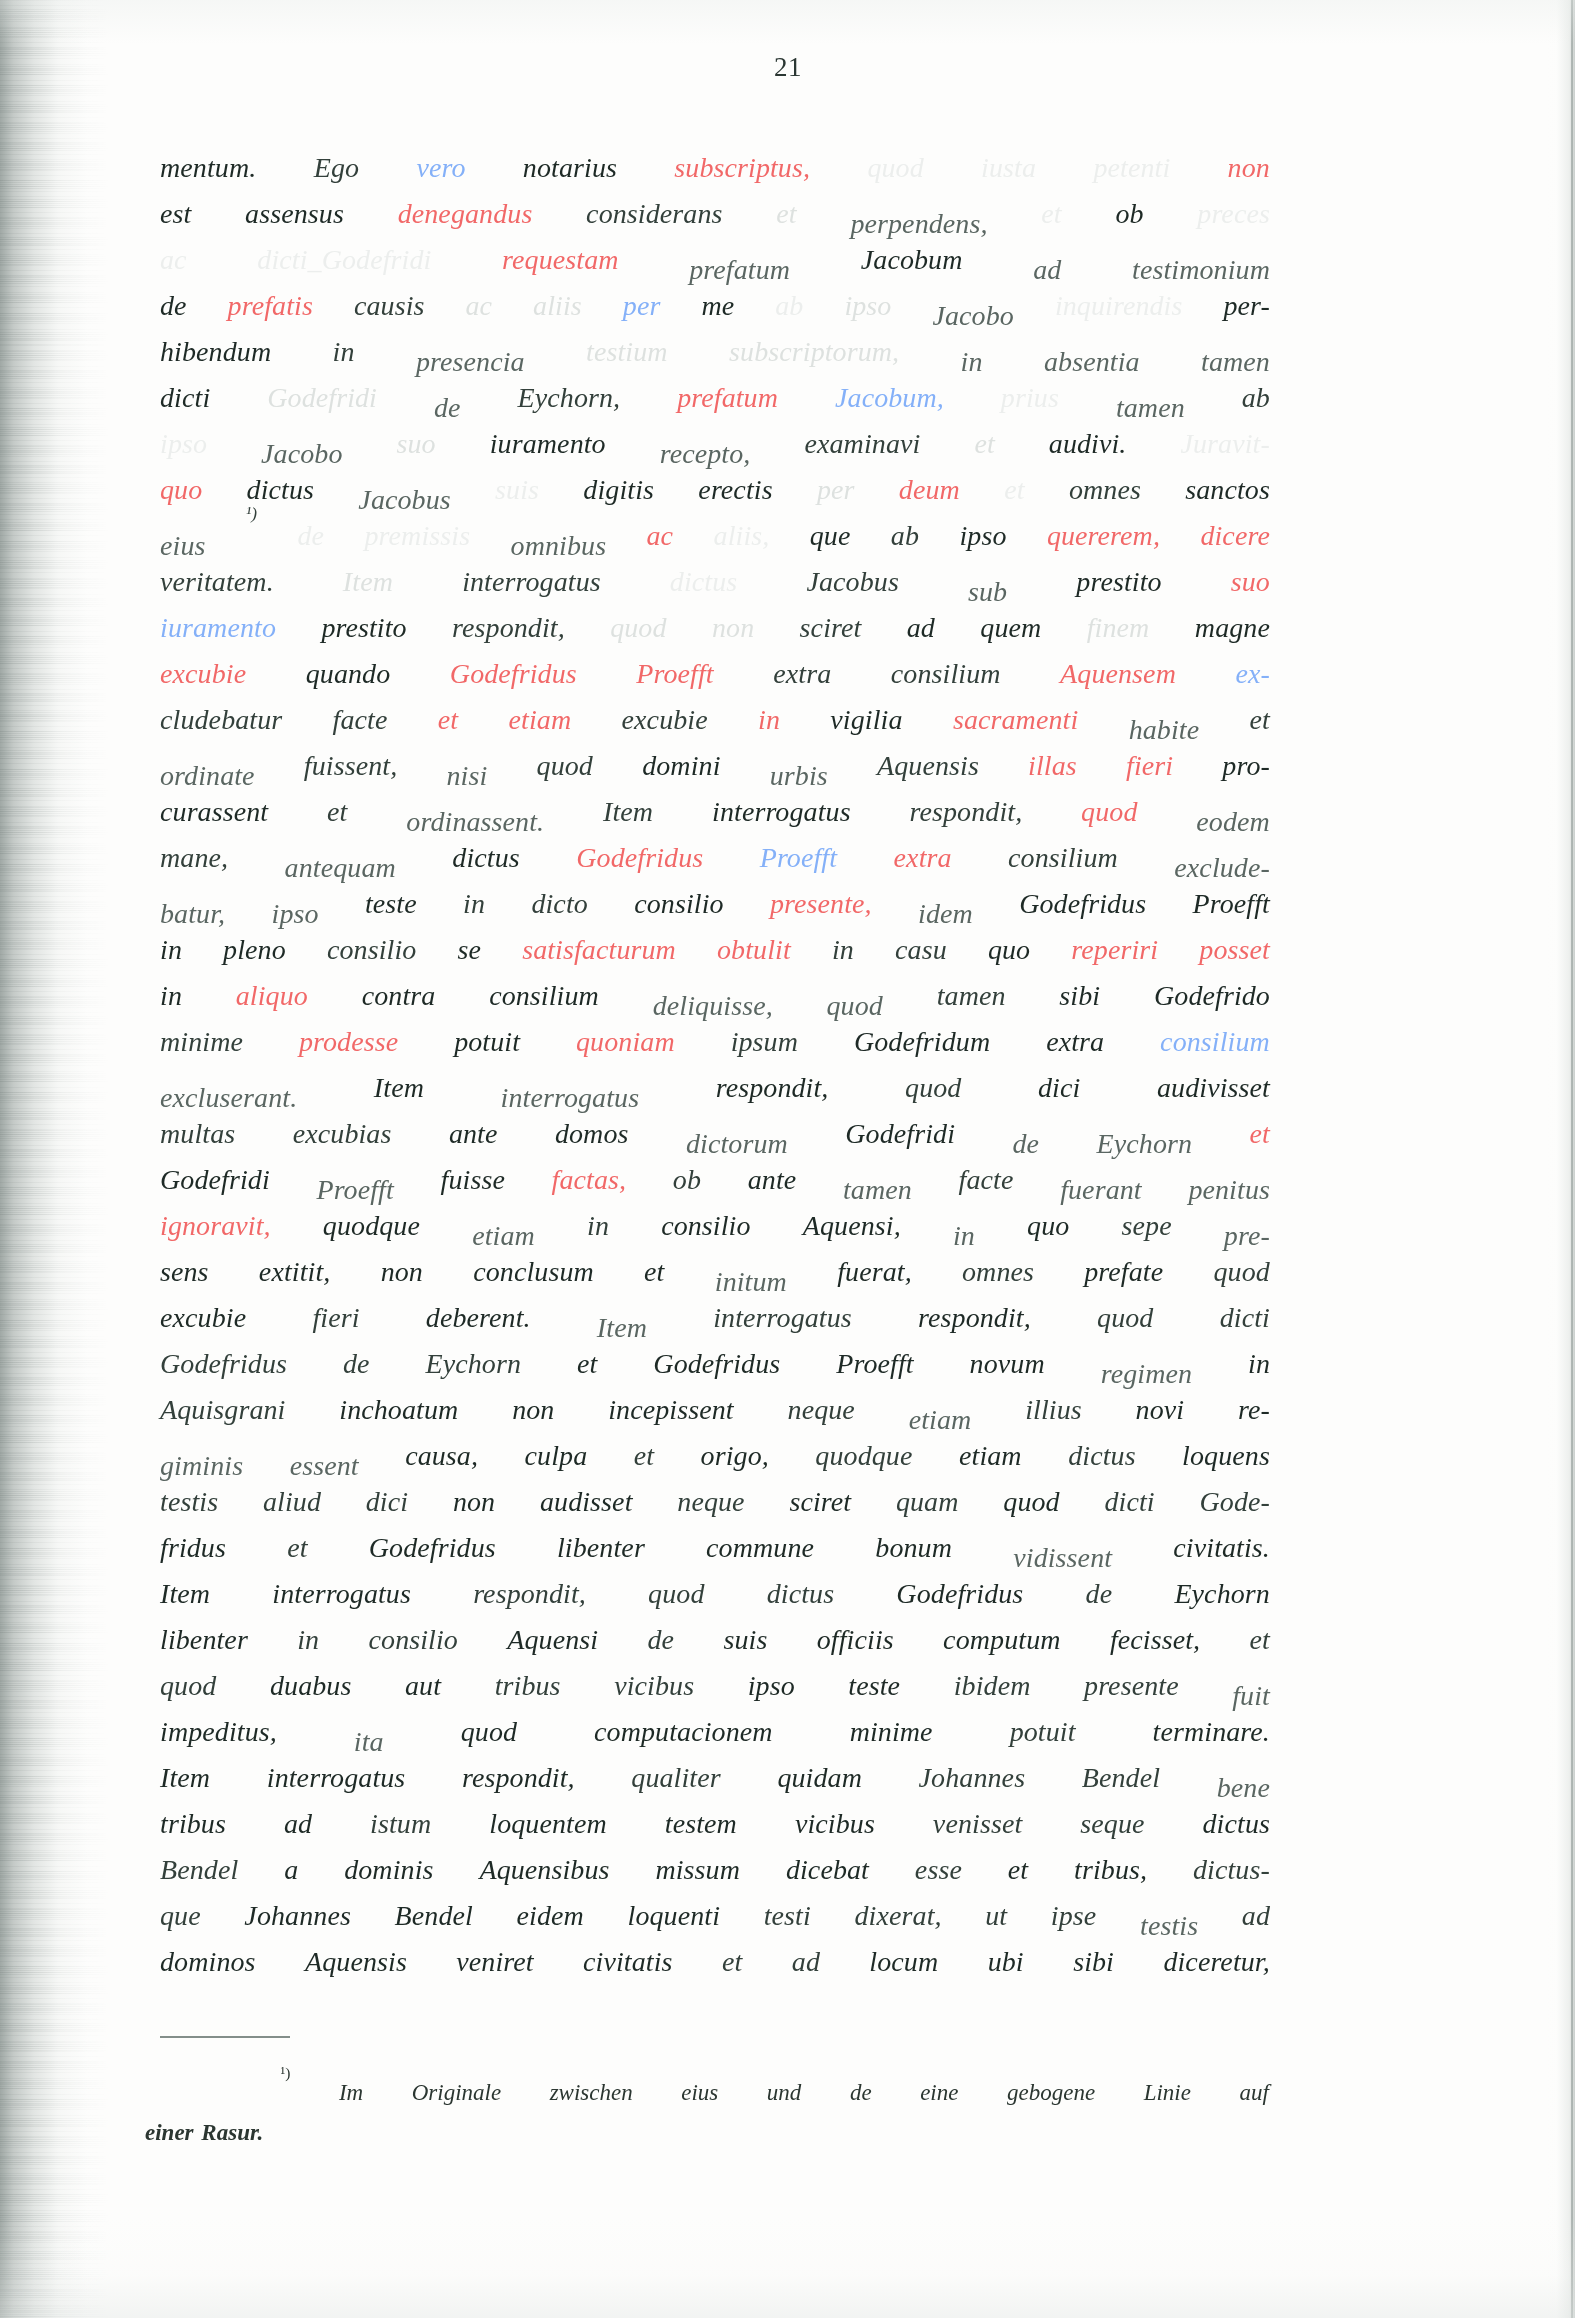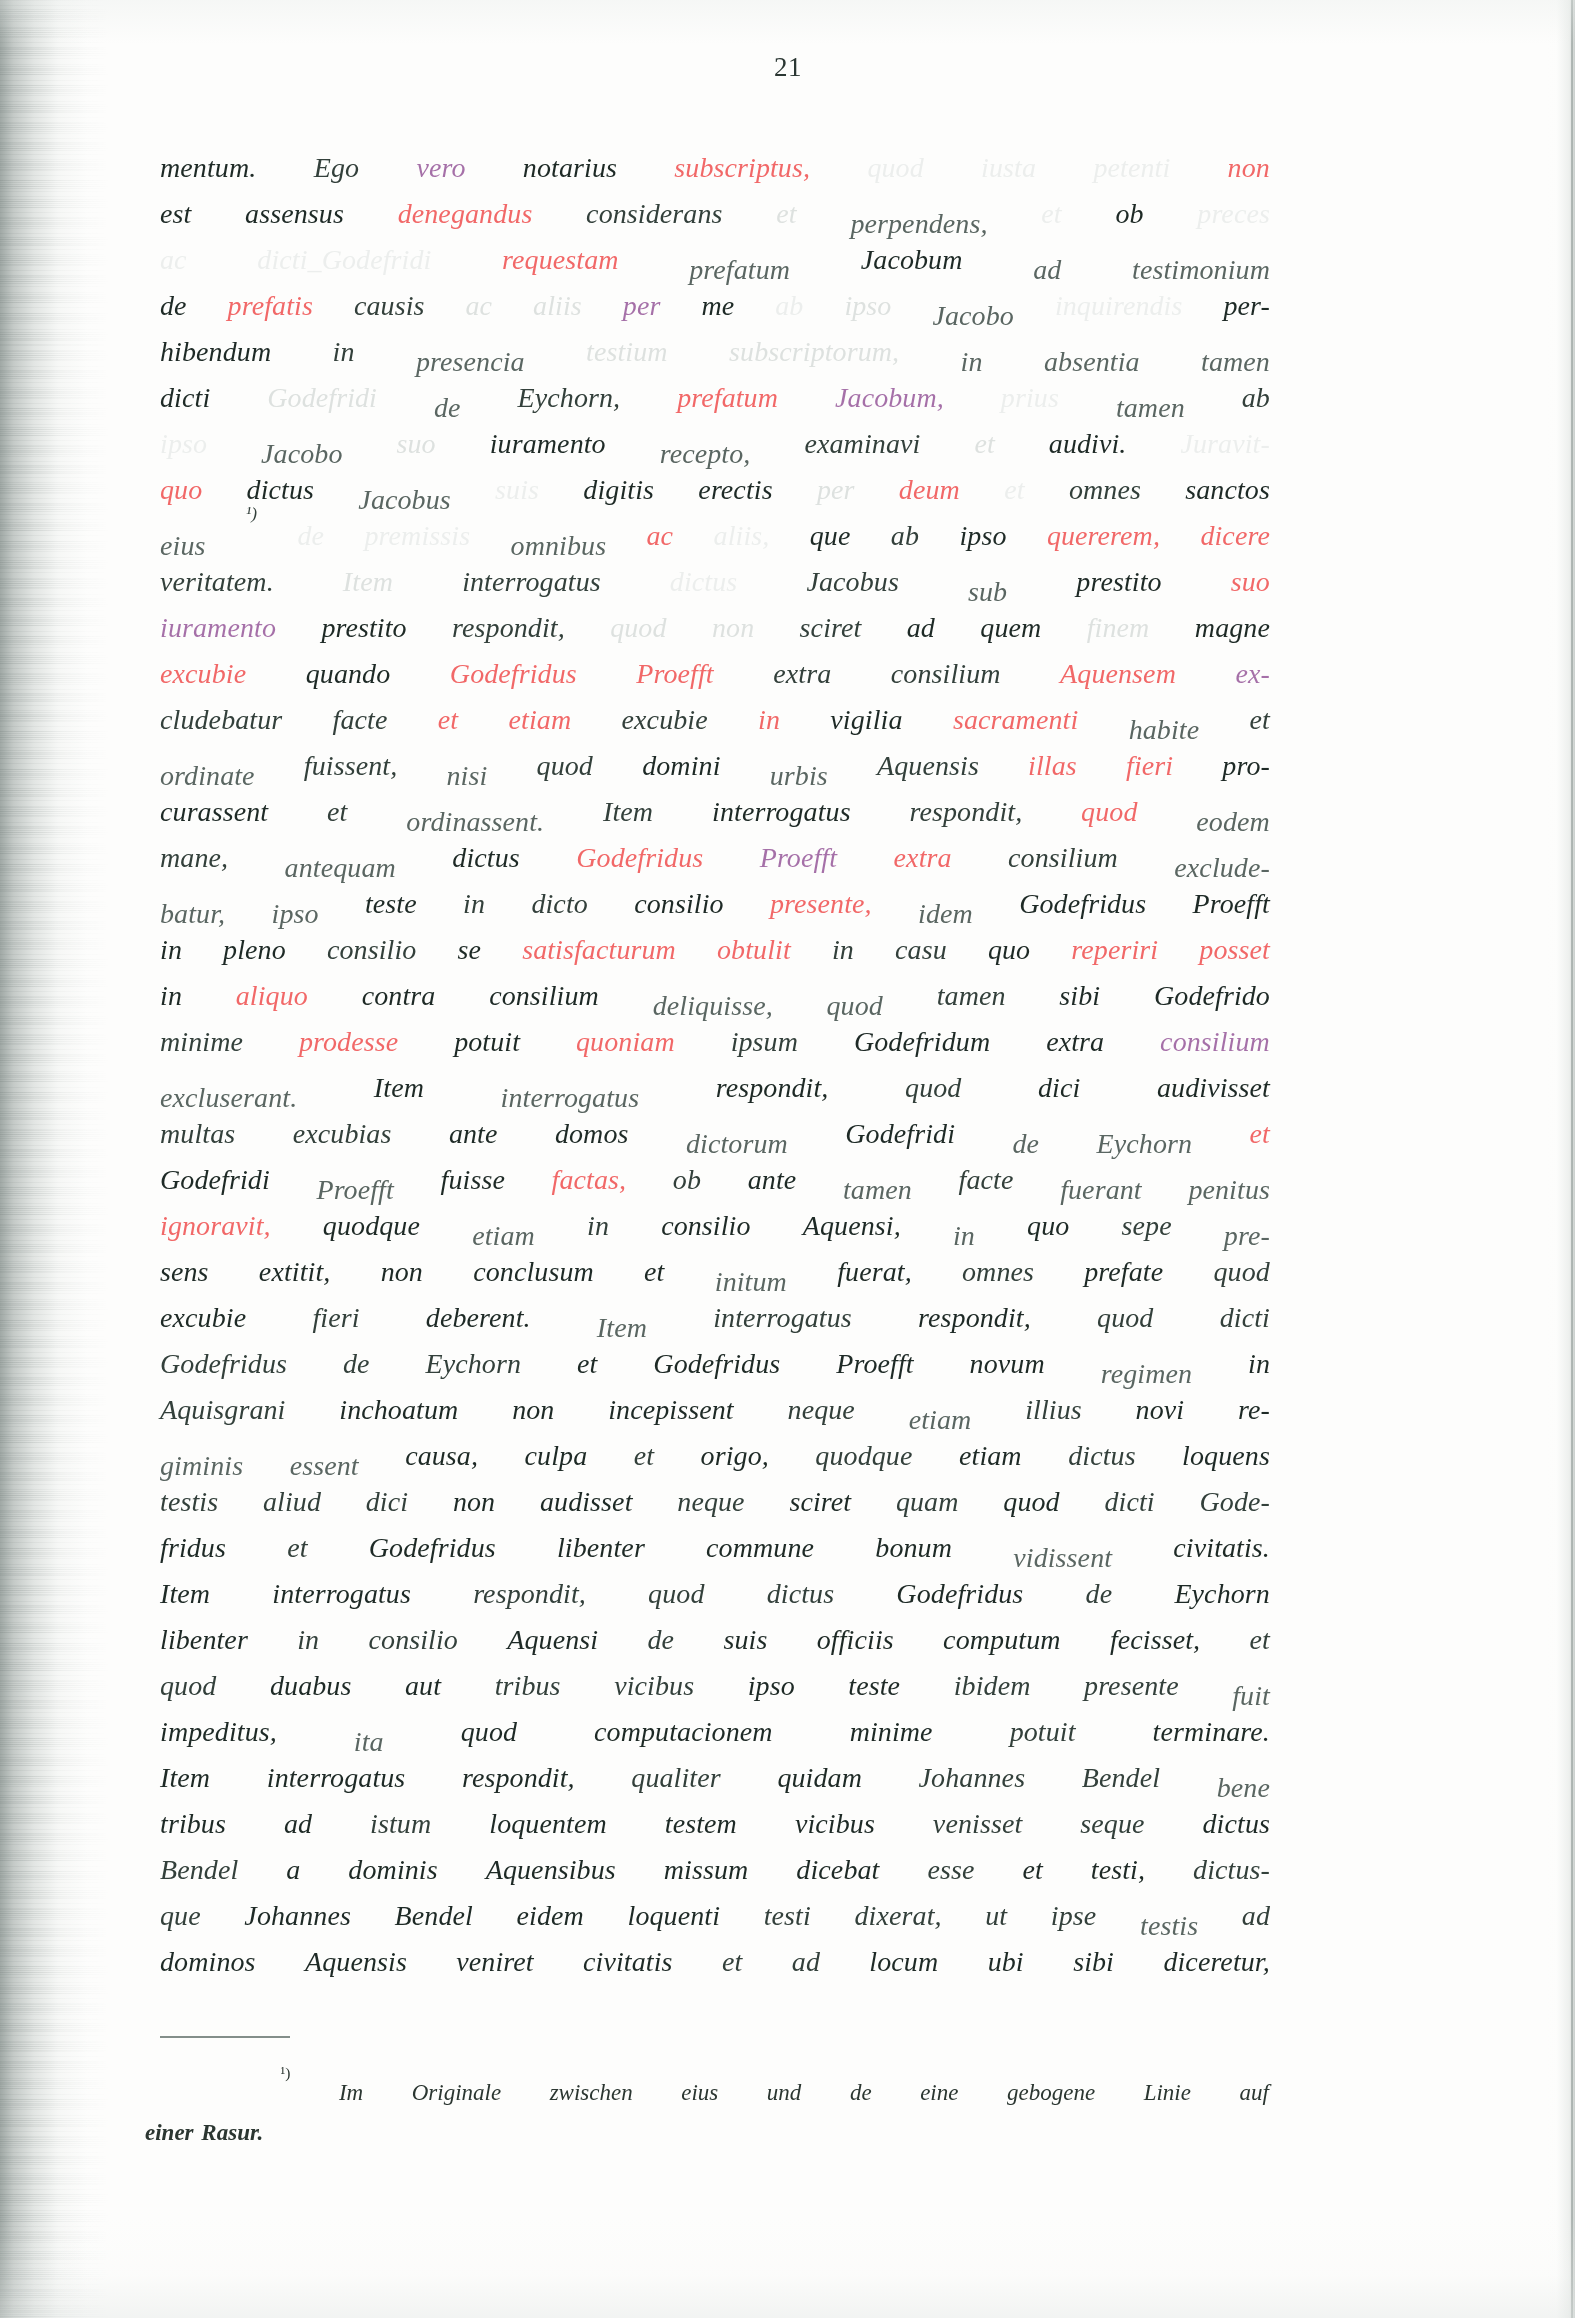--- a/index.html
+++ b/index.html
@@ -131,21 +131,21 @@
     justify-content: space-between;
   }
 
   .w { display: inline-block; }
 
   
   .ink-1 { color: #1e2a26; }
   .ink-2 { color: #33403b; }
   .ink-3 { color: #4d5a55; opacity: .92; margin-top: 10px; }
   .ink-4 { color: #ef4444; opacity: .80; }
-  .ink-5 { color: #701a75; opacity: .62; }
+  .ink-5 { color: #3b82f6; opacity: .62; }
   .ink-6 { color: #bcc4c1; opacity: .48; }
   .ink-7 { color: #d3d9d7; opacity: .40; }
 
   .fnmark {
     font-size: 17.4px;
     vertical-align: super;
     line-height: 0;
   }
 
   
@@ -220,21 +220,21 @@
         <div class="line just"><span class="w ink-2">Aquisgrani</span><span class="w ink-1">inchoatum</span><span class="w ink-1">non</span><span class="w ink-1">incepissent</span><span class="w ink-2">neque</span><span class="w ink-3">etiam</span><span class="w ink-2">illius</span><span class="w ink-1">novi</span><span class="w ink-1">re-</span></div>
         <div class="line just"><span class="w ink-3">giminis</span><span class="w ink-3">essent</span><span class="w ink-1">causa,</span><span class="w ink-1">culpa</span><span class="w ink-2">et</span><span class="w ink-1">origo,</span><span class="w ink-2">quodque</span><span class="w ink-1">etiam</span><span class="w ink-2">dictus</span><span class="w ink-1">loquens</span></div>
         <div class="line just"><span class="w ink-2">testis</span><span class="w ink-2">aliud</span><span class="w ink-2">dici</span><span class="w ink-1">non</span><span class="w ink-1">audisset</span><span class="w ink-2">neque</span><span class="w ink-1">sciret</span><span class="w ink-2">quam</span><span class="w ink-1">quod</span><span class="w ink-2">dicti</span><span class="w ink-2">Gode-</span></div>
         <div class="line just"><span class="w ink-1">fridus</span><span class="w ink-2">et</span><span class="w ink-1">Godefridus</span><span class="w ink-1">libenter</span><span class="w ink-1">commune</span><span class="w ink-1">bonum</span><span class="w ink-3">vidissent</span><span class="w ink-1">civitatis.</span></div>
         <div class="line just"><span class="w ink-1">Item</span><span class="w ink-1">interrogatus</span><span class="w ink-2">respondit,</span><span class="w ink-2">quod</span><span class="w ink-2">dictus</span><span class="w ink-1">Godefridus</span><span class="w ink-2">de</span><span class="w ink-1">Eychorn</span></div>
         <div class="line just"><span class="w ink-1">libenter</span><span class="w ink-2">in</span><span class="w ink-2">consilio</span><span class="w ink-1">Aquensi</span><span class="w ink-2">de</span><span class="w ink-1">suis</span><span class="w ink-1">officiis</span><span class="w ink-1">computum</span><span class="w ink-1">fecisset,</span><span class="w ink-2">et</span></div>
         <div class="line just"><span class="w ink-2">quod</span><span class="w ink-1">duabus</span><span class="w ink-1">aut</span><span class="w ink-2">tribus</span><span class="w ink-2">vicibus</span><span class="w ink-1">ipso</span><span class="w ink-1">teste</span><span class="w ink-2">ibidem</span><span class="w ink-2">presente</span><span class="w ink-3">fuit</span></div>
         <div class="line just"><span class="w ink-1">impeditus,</span><span class="w ink-3">ita</span><span class="w ink-1">quod</span><span class="w ink-1">computacionem</span><span class="w ink-1">minime</span><span class="w ink-2">potuit</span><span class="w ink-1">terminare.</span></div>
         <div class="line just"><span class="w ink-1">Item</span><span class="w ink-1">interrogatus</span><span class="w ink-1">respondit,</span><span class="w ink-2">qualiter</span><span class="w ink-1">quidam</span><span class="w ink-2">Johannes</span><span class="w ink-2">Bendel</span><span class="w ink-3">bene</span></div>
         <div class="line just"><span class="w ink-1">tribus</span><span class="w ink-1">ad</span><span class="w ink-2">istum</span><span class="w ink-1">loquentem</span><span class="w ink-1">testem</span><span class="w ink-1">vicibus</span><span class="w ink-2">venisset</span><span class="w ink-2">seque</span><span class="w ink-1">dictus</span></div>
-        <div class="line just"><span class="w ink-2">Bendel</span><span class="w ink-1">a</span><span class="w ink-1">dominis</span><span class="w ink-1">Aquensibus</span><span class="w ink-1">missum</span><span class="w ink-1">dicebat</span><span class="w ink-2">esse</span><span class="w ink-1">et</span><span class="w ink-1">testi,</span><span class="w ink-2">dictus-</span></div>
+        <div class="line just"><span class="w ink-2">Bendel</span><span class="w ink-1">a</span><span class="w ink-1">dominis</span><span class="w ink-1">Aquensibus</span><span class="w ink-1">missum</span><span class="w ink-1">dicebat</span><span class="w ink-2">esse</span><span class="w ink-1">et</span><span class="w ink-1">tribus,</span><span class="w ink-2">dictus-</span></div>
         <div class="line just"><span class="w ink-2">que</span><span class="w ink-1">Johannes</span><span class="w ink-1">Bendel</span><span class="w ink-1">eidem</span><span class="w ink-1">loquenti</span><span class="w ink-2">testi</span><span class="w ink-2">dixerat,</span><span class="w ink-2">ut</span><span class="w ink-2">ipse</span><span class="w ink-3">testis</span><span class="w ink-2">ad</span></div>
         <div class="line just"><span class="w ink-1">dominos</span><span class="w ink-1">Aquensis</span><span class="w ink-1">veniret</span><span class="w ink-1">civitatis</span><span class="w ink-2">et</span><span class="w ink-2">ad</span><span class="w ink-1">locum</span><span class="w ink-1">ubi</span><span class="w ink-1">sibi</span><span class="w ink-1">diceretur,</span></div>
       </div>
 
     <div class="fn-rule"></div>
 
     <div class="fn-block" id="fn-block">
         <div class="fn-line just"><span class="fn-indent"></span><span class="w fn-sup">¹)</span><span class="w">Im</span><span class="w">Originale</span><span class="w">zwischen</span><span class="w">eius</span><span class="w">und</span><span class="w">de</span><span class="w">eine</span><span class="w">gebogene</span><span class="w">Linie</span><span class="w">auf</span></div>
         <div class="fn-line last"><span class="w">einer</span><span class="w">Rasur.</span></div>
       </div>

